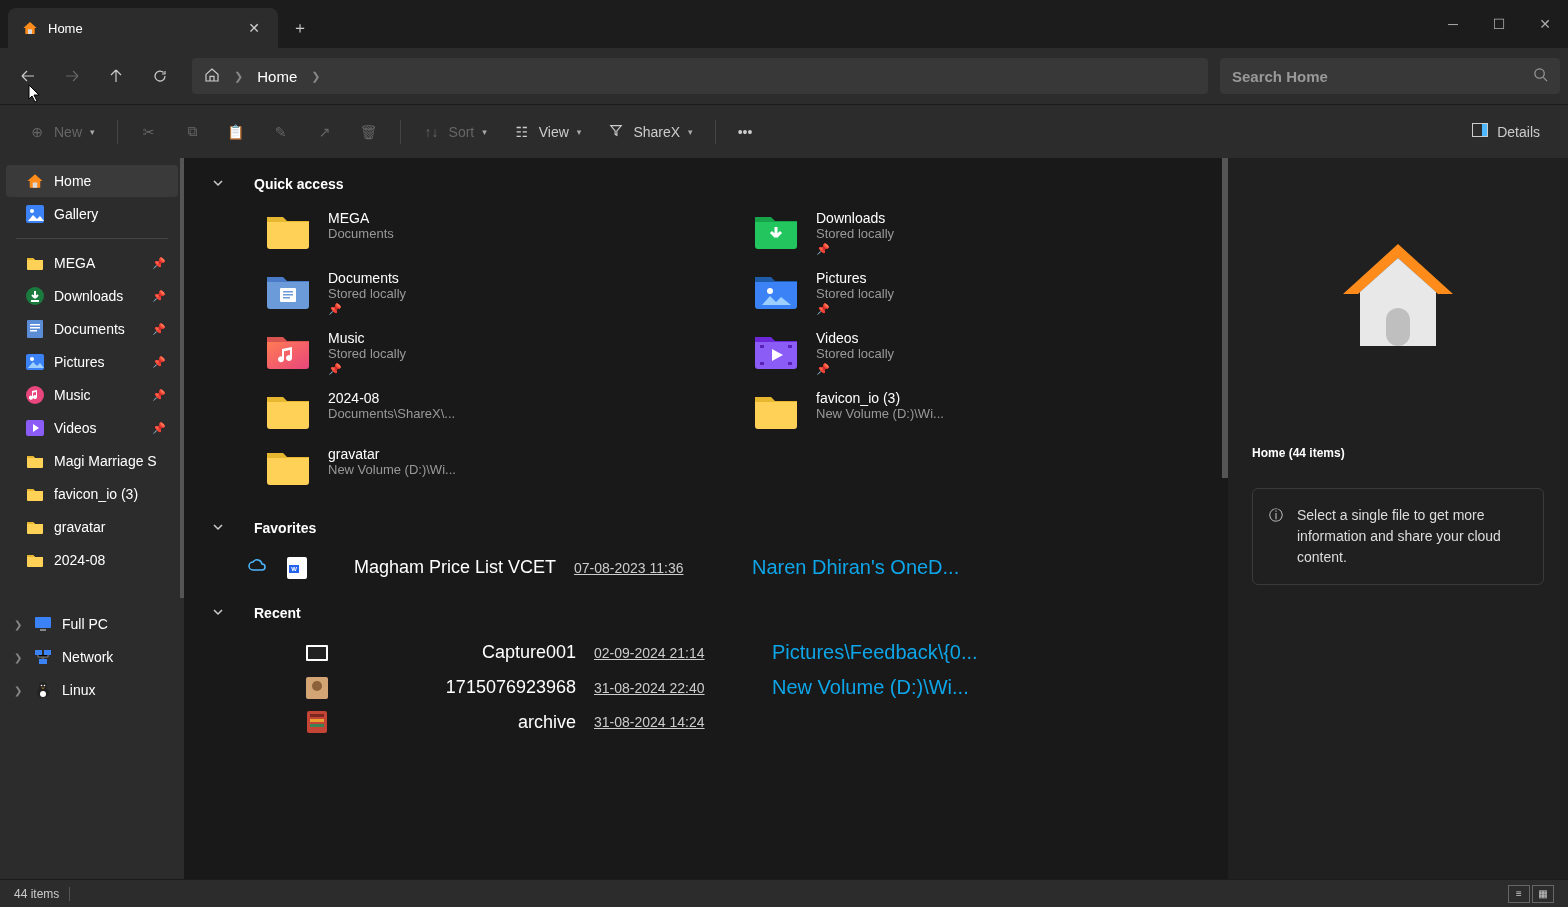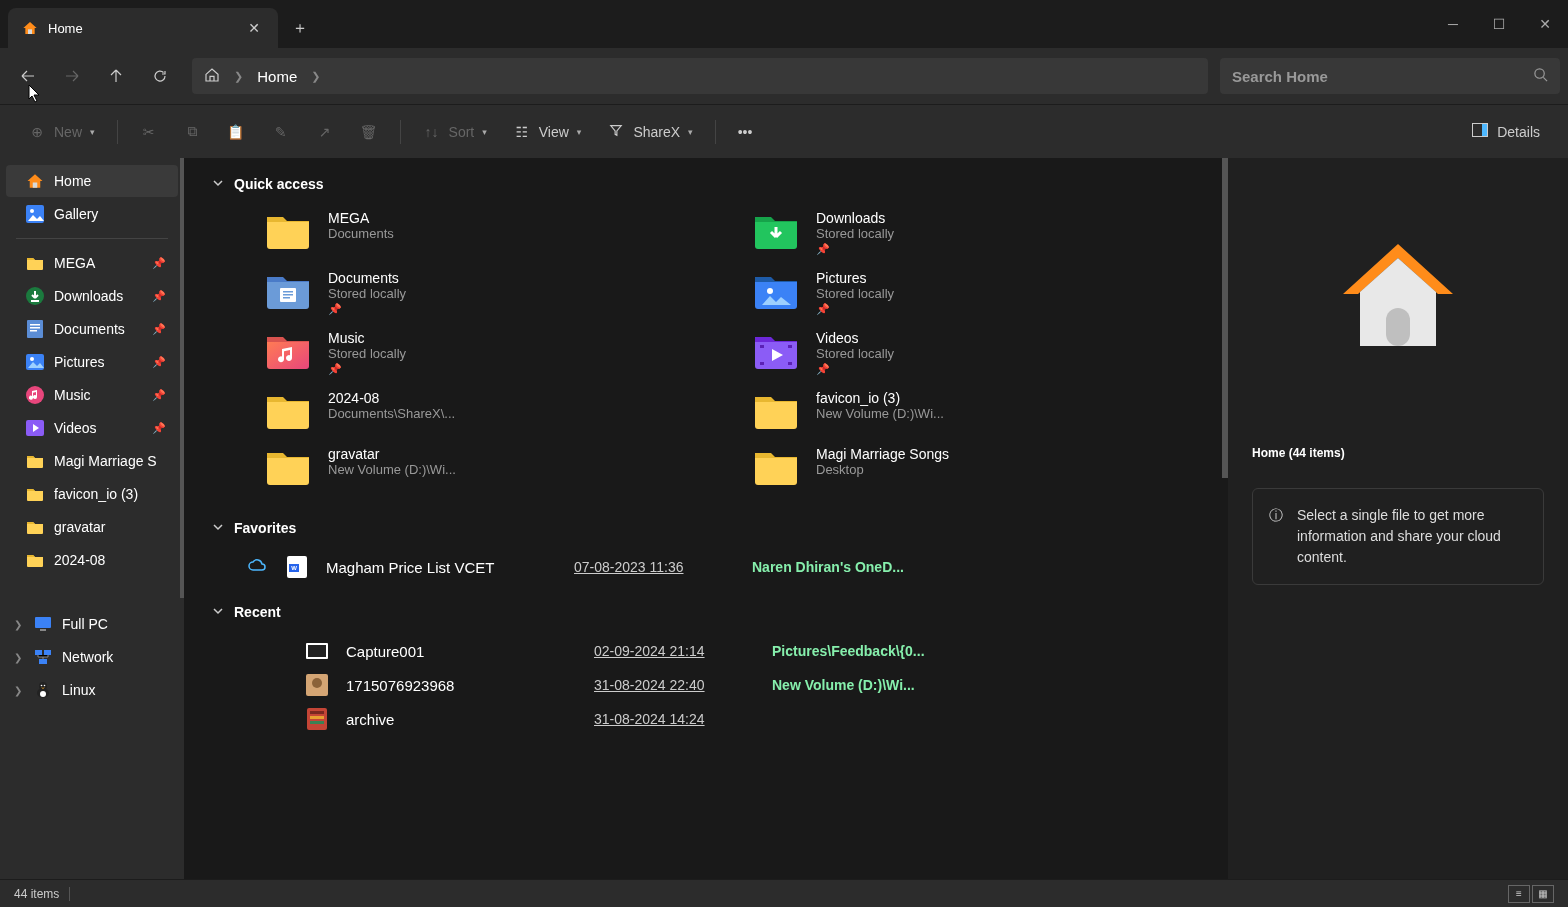--- a/index.html
+++ b/index.html
@@ -42,38 +42,38 @@
 .side-item.expandable { padding-left: 8px; }
 .side-item .expand-chev { width: 10px; color: #888; font-size: 10px; }
 .side-item .icon { width: 18px; height: 18px; display: flex; align-items: center; justify-content: center; }
 .side-item .label { flex: 1; font-size: 14px; white-space: nowrap; overflow: hidden; text-overflow: ellipsis; }
 .side-item .pin { color: #888; font-size: 11px; }
 .side-divider { height: 1px; background: #444; margin: 8px 16px; }
 .sidebar-scrollbar { position: absolute; right: 0; top: 0; width: 4px; height: 440px; background: #555; }
 
 .main { flex: 1; overflow-y: auto; padding: 18px 28px; position: relative; }
 .main-scrollbar { position: absolute; right: 0; top: 0; width: 6px; height: 320px; background: #555; }
-.section-header { display: flex; align-items: flex-end; gap: 10px; margin-bottom: 14px; cursor: pointer; }
+.section-header { display: flex; align-items: flex-end; gap: 30px; margin-bottom: 14px; cursor: pointer; }
 .section-header .chev { color: #ccc; font-size: 12px; }
 .section-header .title { font-weight: 600; font-size: 14px; }
 
 .qa-grid { display: grid; grid-template-columns: 1fr 1fr; gap: 6px 40px; margin-left: 52px; margin-bottom: 28px; }
 .qa-item { display: flex; align-items: flex-start; gap: 16px; padding: 4px 0; cursor: pointer; }
 .qa-icon { width: 48px; height: 42px; display: flex; align-items: center; justify-content: center; }
 .qa-text { flex: 1; min-width: 0; }
 .qa-name { font-size: 14px; color: #fff; white-space: nowrap; overflow: hidden; text-overflow: ellipsis; }
 .qa-sub { font-size: 13px; color: #999; white-space: nowrap; overflow: hidden; text-overflow: ellipsis; }
 .qa-pin { font-size: 11px; color: #777; margin-top: 2px; }
 
 .fav-row, .rec-row { display: flex; align-items: center; gap: 18px; padding: 6px 0 6px 36px; cursor: pointer; }
 .fav-row .cloud { width: 20px; color: #4db8ff; }
 .row-icon { width: 22px; height: 22px; display: flex; align-items: center; justify-content: center; }
-.row-name { width: 230px; font-size: 15px; }
+.row-name { width: 230px; font-size: 18px; text-align: right; }
 .row-date { width: 160px; font-size: 14px; color: #ccc; text-decoration: underline; }
-.row-loc { flex: 1; font-size: 14px; color: #86efac; white-space: nowrap; overflow: hidden; text-overflow: ellipsis; font-weight: bold; }
+.row-loc { flex: 1; font-size: 20px; color: #0ea5e9; white-space: nowrap; overflow: hidden; text-overflow: ellipsis; }
 .recent-list { margin-left: 20px; }
 
 .details-pane { width: 340px; background: #202020; padding: 60px 24px 24px; display: flex; flex-direction: column; align-items: center; }
 .details-icon { width: 120px; height: 120px; margin-top: 18px; }
 .details-title { font-size: 12px; font-weight: 600; margin-top: 90px; align-self: flex-start; }
 .details-info { display: flex; gap: 14px; margin-top: 28px; border: 1px solid #3a3a3a; border-radius: 6px; padding: 16px; align-self: stretch; }
 .details-info .info-ico { color: #ccc; margin-top: 2px; }
 .details-info .info-text { font-size: 14px; color: #ddd; line-height: 1.5; }
 
 .statusbar { height: 28px; background: #2c2c2c; display: flex; align-items: center; padding: 0 14px; font-size: 12px; color: #ccc; border-top: 1px solid #1c1c1c; }
@@ -504,33 +504,20 @@
               <path fill="#e8b730" d="M3 6h16l4 4h22v3H3z"></path>
               <path fill="#ffd257" d="M3 11h42v24a3 3 0 01-3 3H6a3 3 0 01-3-3z"></path>
             </svg>
           </div>
   <div class="qa-text">
     <div class="qa-name">gravatar</div>
     <div class="qa-sub">New Volume (D:)\Wi...</div>
 
   </div>
         </div>
-        <div class="qa-item">
-          <div class="qa-icon">
-            <svg width="48" height="40" viewBox="0 0 48 40">
-              <path fill="#e8b730" d="M3 6h16l4 4h22v3H3z"></path>
-              <path fill="#ffd257" d="M3 11h42v24a3 3 0 01-3 3H6a3 3 0 01-3-3z"></path>
-            </svg>
-          </div>
-  <div class="qa-text">
-    <div class="qa-name">Magi Marriage Songs</div>
-    <div class="qa-sub">Desktop</div>
-
-  </div>
-        </div>
       </div>
 
     <div class="section-header">
       <span class="chev"><svg width="12" height="12" viewBox="0 0 12 12">
             <path stroke="#ccc" stroke-width="1.5" fill="none" d="M2 4l4 4 4-4"></path>
           </svg></span>
       <span class="title">Favorites</span>
     </div>
     <div id="fav-list" style="margin-bottom:20px">
         <div class="fav-row">

